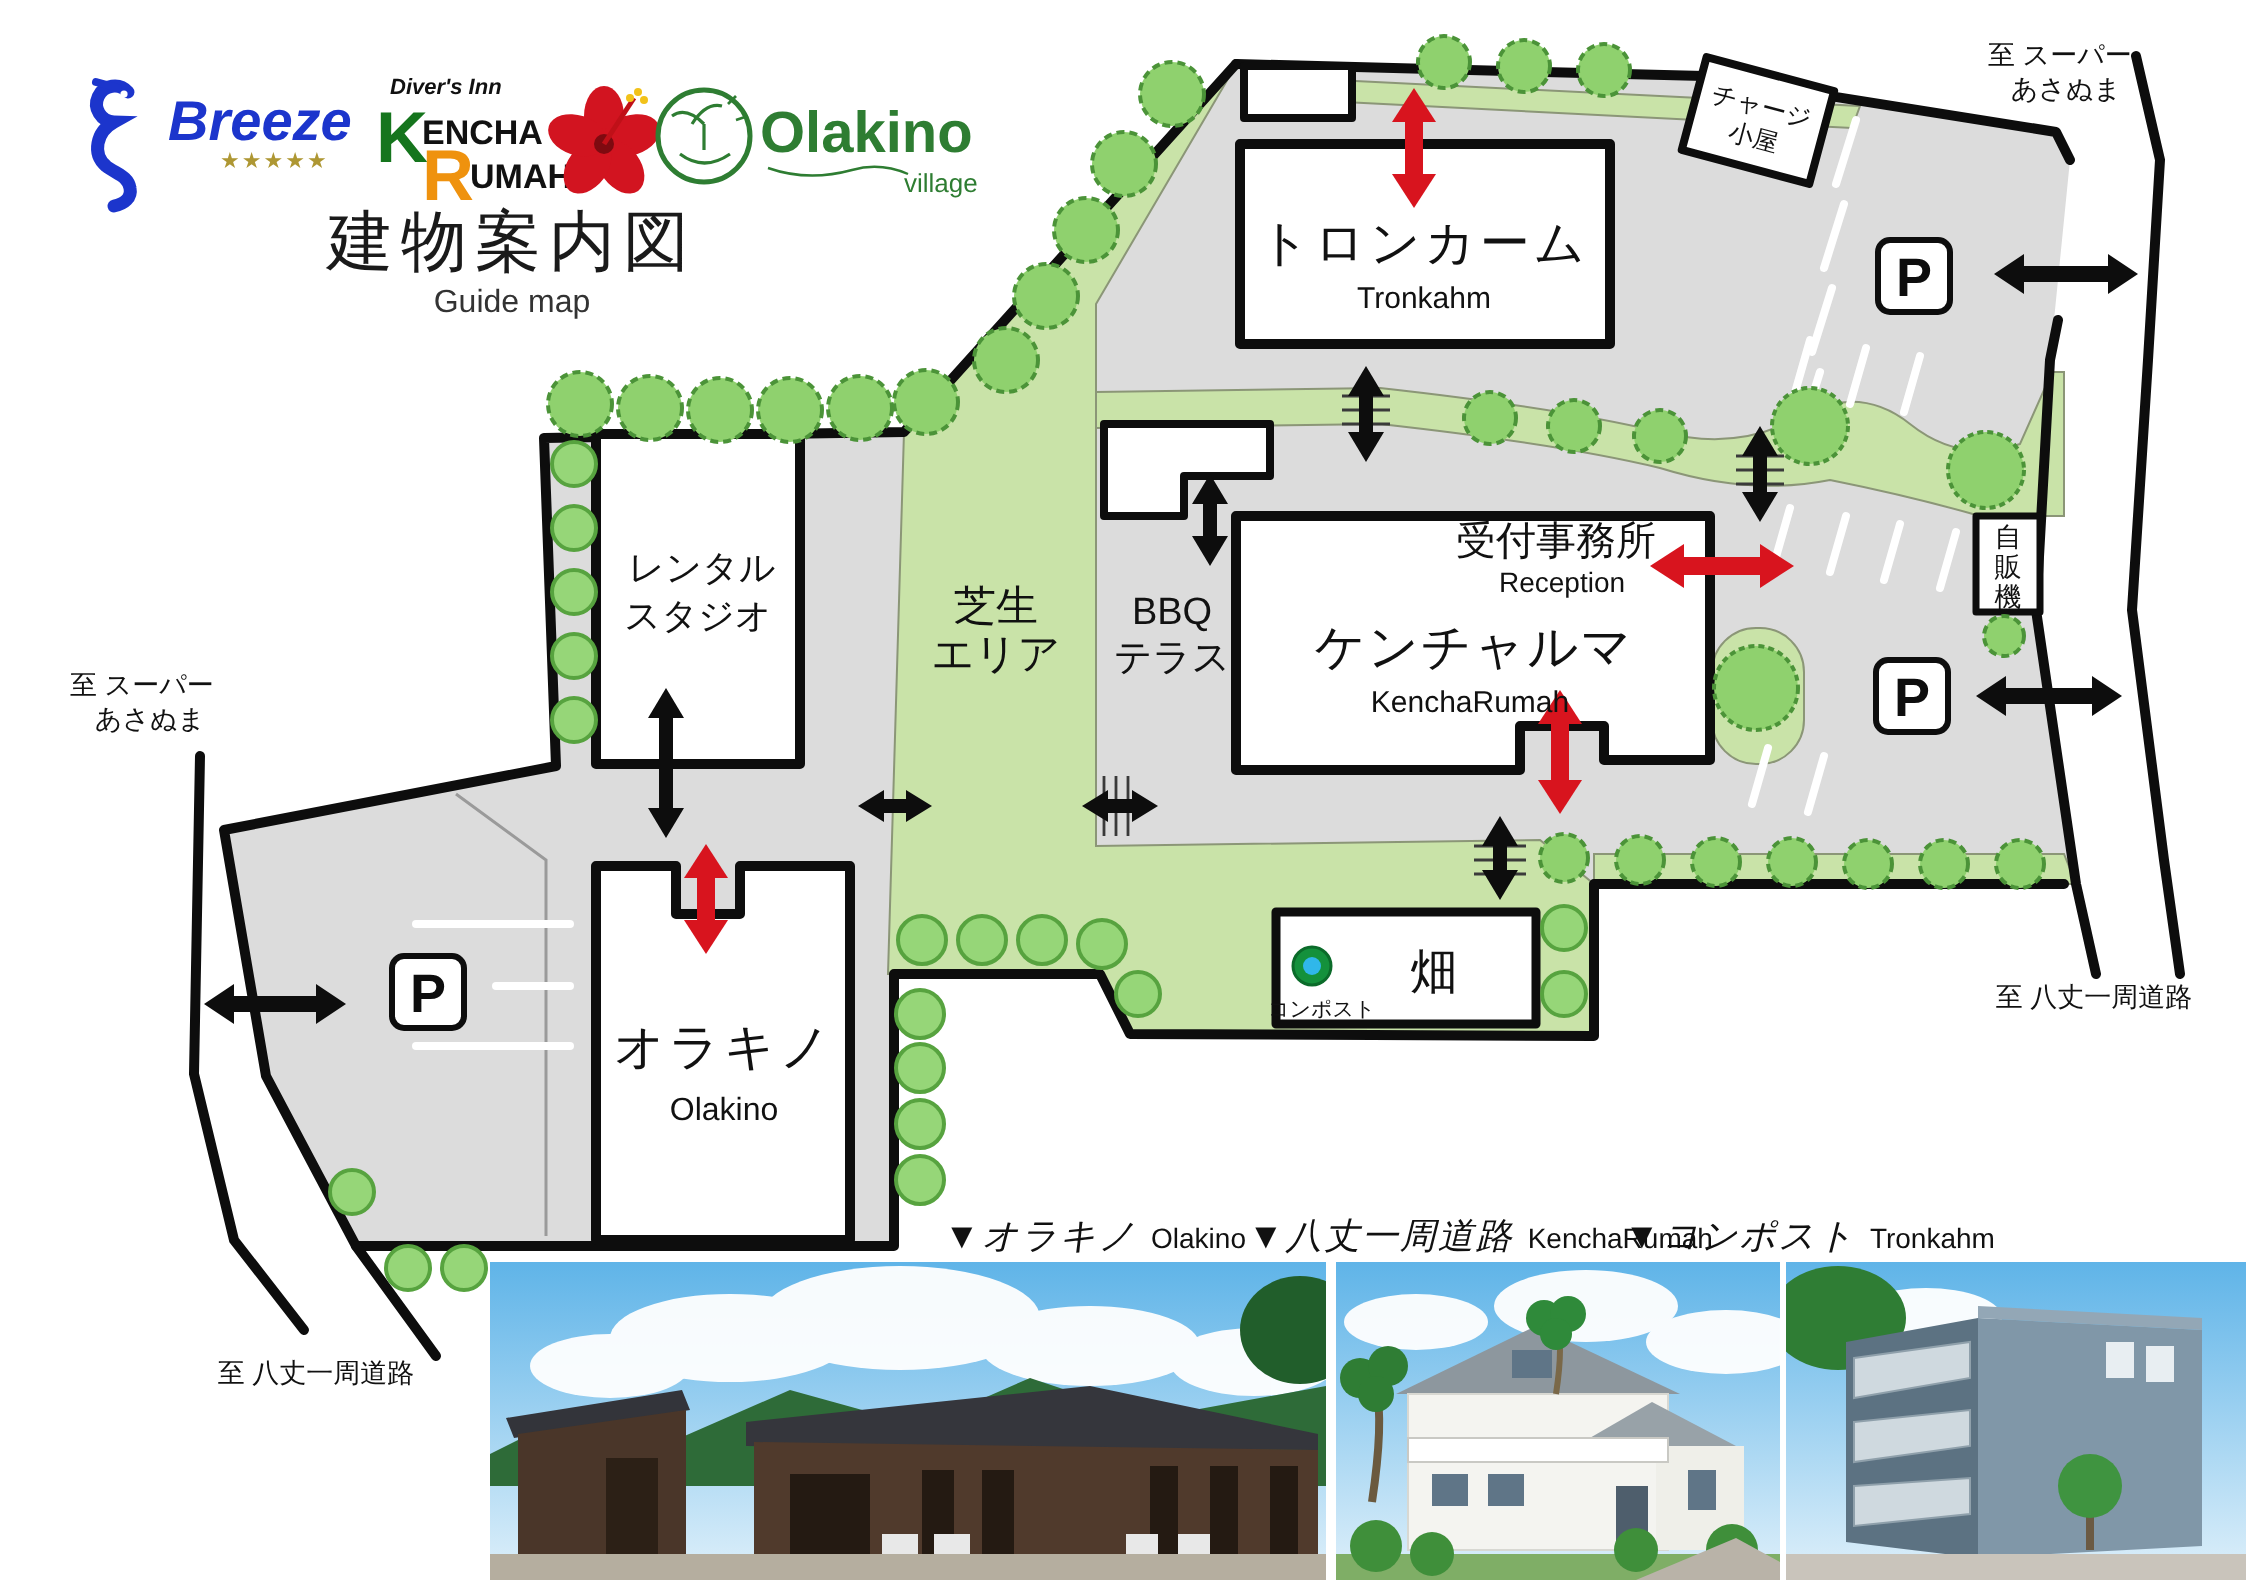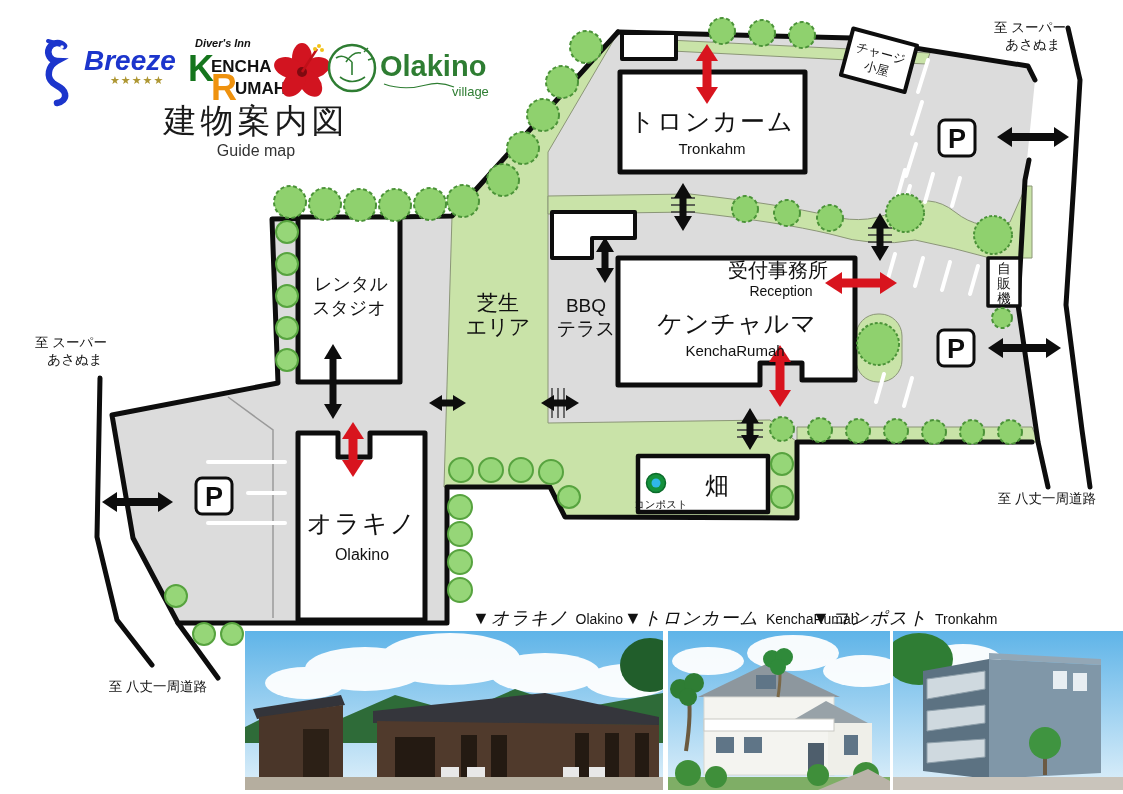--- a/index.html
+++ b/index.html
@@ -310,21 +310,21 @@
       <text x="1047" y="503" font-size="13.5">至 八丈一周道路</text>
       <text x="158" y="691" font-size="13.5">至 八丈一周道路</text>
     </g>
   </svg>
 
   <div class="cap" style="left:472px;">
     <span class="jp">▼オラキノ</span>
     <span class="en">Olakino</span>
   </div>
   <div class="cap" style="left:624px;">
-    <span class="jp">▼トロンカーム</span>
+    <span class="jp">▼八丈一周道路</span>
     <span class="en">KenchaRumah</span>
   </div>
   <div class="cap" style="left:812px;">
     <span class="jp">▼コンポスト</span>
     <span class="en">Tronkahm</span>
   </div>
 
   <svg class="abs" style="left:245px;top:631px;" width="418" height="159" viewBox="0 0 418 159">
     <defs>
       <linearGradient id="sky1" x1="0" y1="0" x2="0" y2="1">

